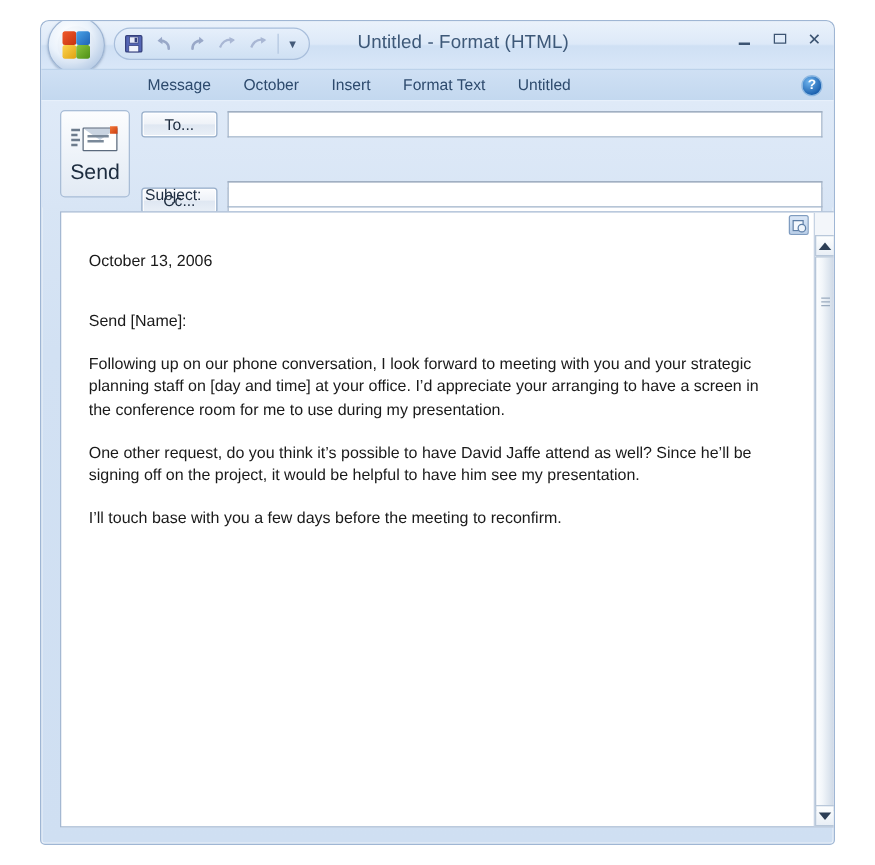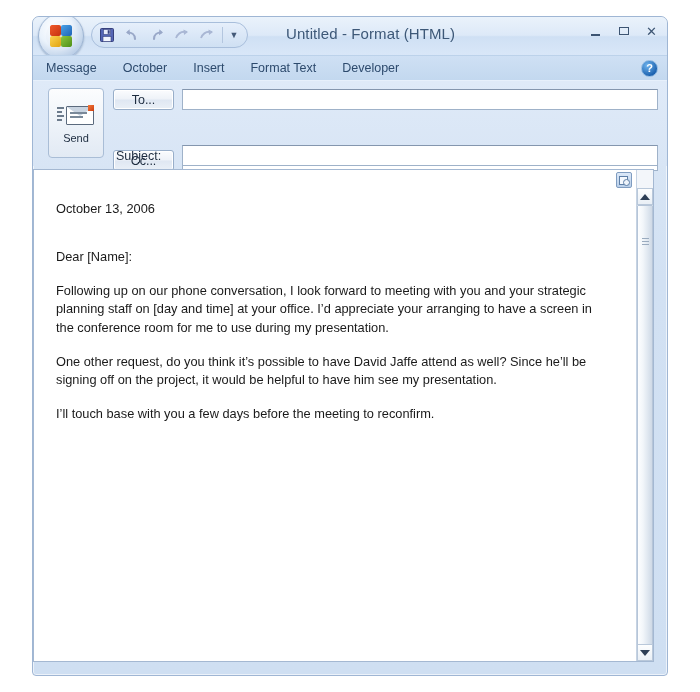--- a/index.html
+++ b/index.html
@@ -100,20 +100,21 @@
   .win-ctrl .min-bar { width: 9px; height: 2px; background: #3c5472; margin-top: 7px; }
   .win-ctrl .max-box { width: 10px; height: 8px; border: 1.6px solid #3c5472; }
 
   
   .tabstrip {
     position: relative;
     height: 25px;
     background: linear-gradient(to bottom, #cfe0f4 0%, #c3d8ef 100%);
     border-top: 1px solid #bcd2ea;
     display: flex; align-items: center;
+    padding-left: 72px;
   }
   .tab {
     font-size: 12.5px;
     color: #2d4a6d;
     padding: 3px 13px;
     cursor: pointer;
     white-space: nowrap;
   }
   .help-btn {
     position: absolute; right: 9px; top: 4px;
@@ -137,21 +138,21 @@
     position: absolute;
     left: 15px; top: 7px;
     width: 56px; height: 70px;
     background: linear-gradient(to bottom, #fcfdfe 0%, #eef3f9 50%, #e2eaf4 100%);
     border: 1px solid #a9bdd6;
     border-radius: 4px;
     display: flex; flex-direction: column;
     align-items: center; justify-content: center;
     cursor: pointer;
   }
-  .send-label { font-size: 11px; color: #1d2c3f; margin-top: 4px; }
+  .send-label { font-size: 17px; color: #1d2c3f; margin-top: 4px; }
   .envelope {
     position: relative; width: 38px; height: 26px;
   }
   .env-body {
     position: absolute; left: 9px; top: 4px;
     width: 28px; height: 19px;
     background: #ffffff;
     border: 1px solid #5b6a7d;
     border-radius: 1px;
   }
@@ -212,21 +213,21 @@
     font-size: 12.5px;
     color: #111;
     padding: 0 4px;
     outline: none;
     font-family: "Liberation Sans", sans-serif;
   }
 
   
   .bodywrap {
     position: absolute;
-    left: 0; top: 152px;
+    left: 15px; top: 152px;
     width: 621px; height: 493px;
     background: #ffffff;
     border: 1px solid #a4b8d2;
     overflow: hidden;
   }
   .bodytext {
     position: absolute;
     left: 0; top: 0; right: 18px; bottom: 0;
     padding: 30px 22px 10px 22px;
     font-size: 12.8px;
@@ -378,21 +379,21 @@
         </div>
       <div class="win-ctrl">✕</div>
     </div>
   </div>
 
   <div class="tabstrip">
     <div class="tab">Message</div>
     <div class="tab">October</div>
     <div class="tab">Insert</div>
     <div class="tab">Format Text</div>
-    <div class="tab">Developer</div>
+    <div class="tab">Untitled</div>
     <div class="help-btn">?</div>
   </div>
 
   <div class="compose">
 
     <div class="send-btn">
       <div class="envelope">
         <span class="env-speed s1"></span>
         <span class="env-speed s2"></span>
         <span class="env-speed s3"></span>
@@ -424,21 +425,21 @@
 
   <div class="bodywrap">
 
     <div class="body-badge">
       <span class="bb-sheet"></span>
       <span class="bb-dot"></span>
     </div>
 
     <div class="bodytext">
       <p class="tight">October 13, 2006</p>
-      <p>Dear [Name]:</p>
+      <p>Send [Name]:</p>
       <p>Following up on our phone conversation, I look forward to meeting with you and your strategic planning staff on [day and time] at your office. I’d appreciate your arranging to have a screen in the conference room for me to use during my presentation.</p>
       <p>One other request, do you think it’s possible to have David Jaffe attend as well? Since he’ll be signing off on the project, it would be helpful to have him see my presentation.</p>
       <p>I’ll touch base with you a few days before the meeting to reconfirm.</p>
     </div>
 
     <div class="sbar">
       <div class="sb-btn up">
         <span class="arrow-up"></span>
       </div>
       <div class="sb-track">

